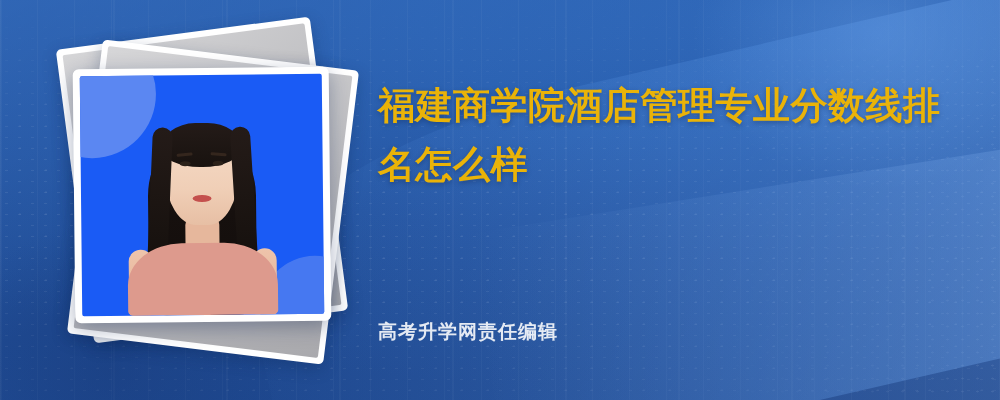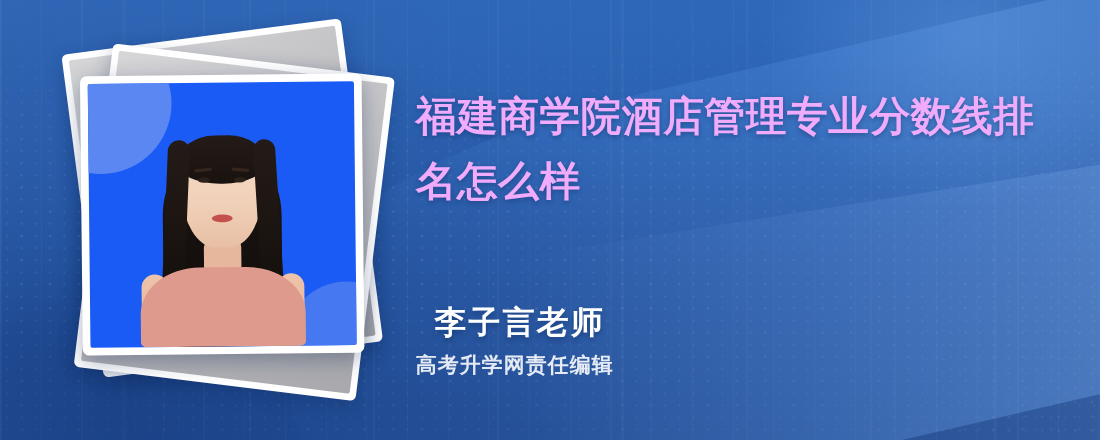--- a/index.html
+++ b/index.html
@@ -183,21 +183,21 @@
     border-radius:12px;z-index:4;
   }
   .p-hair-front.l{left:50%;margin-left:-52px;transform:rotate(3deg);}
   .p-hair-front.r{left:50%;margin-left:32px;transform:rotate(-3deg);}
 
   
   .text-col{position:absolute;left:378px;top:0;width:600px;height:400px;}
 
   .title{
     position:absolute;top:76px;left:0;width:585px;
-    color:#f0abfc;
+    color:#eab308;
     font-size:37px;
     font-weight:bold;
     line-height:59px;
     letter-spacing:.5px;
     text-shadow:0 2px 5px rgba(8,28,70,.35);
     white-space:pre-wrap;
   }
   .author{
     position:absolute;top:274px;left:17px;
     color:#ffffff;
@@ -261,18 +261,17 @@
           <div class="p-arm r"></div>
           <div class="p-dress"></div>
         </div>
       </div>
     </div>
   </div>
 
   <div class="text-col">
     <div class="title">福建商学院酒店管理专业分数线排名怎么样</div>
 
-    <div class="author">李子言老师</div>
 
     <div class="byline">高考升学网责任编辑</div>
   </div>
 
 </div>
 
 </body></html>

